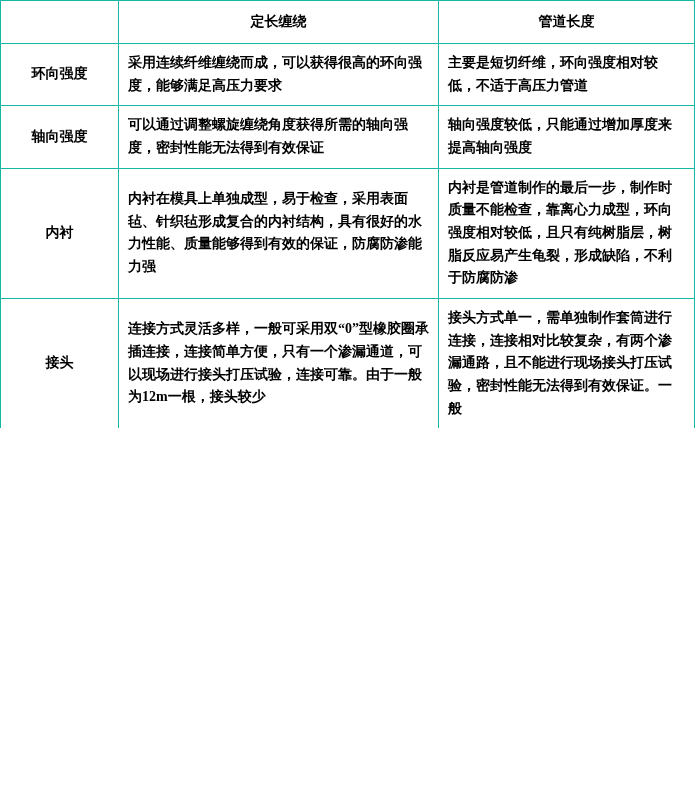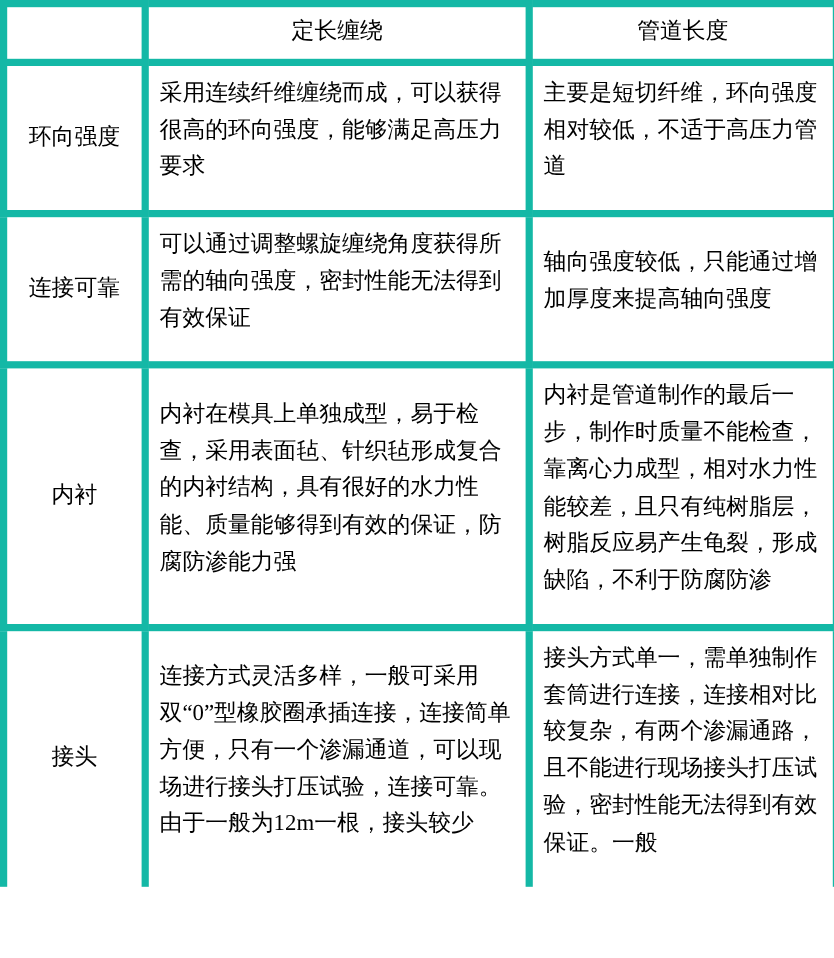--- a/index.html
+++ b/index.html
@@ -25,43 +25,43 @@
     width: 694px;
     table-layout: fixed;
     margin: 0;
   }
   table.comparison col.c0 { width: 118px; }
   table.comparison col.c1 { width: 320px; }
   table.comparison col.c2 { width: 256px; }
 
   table.comparison th,
   table.comparison td {
-    border: 6px solid #14b8a6;
+    border: 1px solid #14b8a6;
     vertical-align: middle;
-    font-size: 19px;
+    font-size: 14px;
     line-height: 1.62;
-    font-weight: normal;
+    font-weight: bold;
   }
   table.comparison thead th {
     text-align: center;
     padding: 6px 4px;
     height: 30px;
   }
   th.corner {
     border-left: none;
     border-top: none;
     background: #ffffff;
   }
   td.rowhead {
     text-align: center;
     padding: 6px 4px;
   }
   td.cell {
     text-align: left;
-    padding: 8px 9px 20px 9px;
+    padding: 8px 9px 8px 9px;
   }
   td.cell.mid {
     vertical-align: middle;
     margin-left: 44px;
   }
   
   tr.last td {
     border-bottom: none;
   }
   .clip-fade {
@@ -89,28 +89,28 @@
         <th>管道长度</th>
       </tr>
     </thead>
     <tbody>
       <tr>
         <td class="rowhead">环向强度</td>
         <td class="cell">采用连续纤维缠绕而成，可以获得很高的环向强度，能够满足高压力要求</td>
         <td class="cell">主要是短切纤维，环向强度相对较低，不适于高压力管道</td>
       </tr>
       <tr>
-        <td class="rowhead">连接可靠</td>
+        <td class="rowhead">轴向强度</td>
         <td class="cell">可以通过调整螺旋缠绕角度获得所需的轴向强度，密封性能无法得到有效保证</td>
         <td class="cell mid">轴向强度较低，只能通过增加厚度来提高轴向强度</td>
       </tr>
       <tr>
         <td class="rowhead">内衬</td>
         <td class="cell">内衬在模具上单独成型，易于检查，采用表面毡、针织毡形成复合的内衬结构，具有很好的水力性能、质量能够得到有效的保证，防腐防渗能力强</td>
-        <td class="cell">内衬是管道制作的最后一步，制作时质量不能检查，靠离心力成型，相对水力性能较差，且只有纯树脂层，树脂反应易产生龟裂，形成缺陷，不利于防腐防渗</td>
+        <td class="cell">内衬是管道制作的最后一步，制作时质量不能检查，靠离心力成型，环向强度相对较低，且只有纯树脂层，树脂反应易产生龟裂，形成缺陷，不利于防腐防渗</td>
       </tr>
       <tr class="last">
         <td class="rowhead">接头</td>
         <td class="cell">连接方式灵活多样，一般可采用双“0”型橡胶圈承插连接，连接简单方便，只有一个渗漏通道，可以现场进行接头打压试验，连接可靠。由于一般为12m一根，接头较少</td>
         <td class="cell">接头方式单一，需单独制作套筒进行连接，连接相对比较复杂，有两个渗漏通路，且不能进行现场接头打压试验，密封性能无法得到有效保证。一般</td>
       </tr>
     </tbody>
   </table>
   <div class="clip-fade"></div>
 </div>

